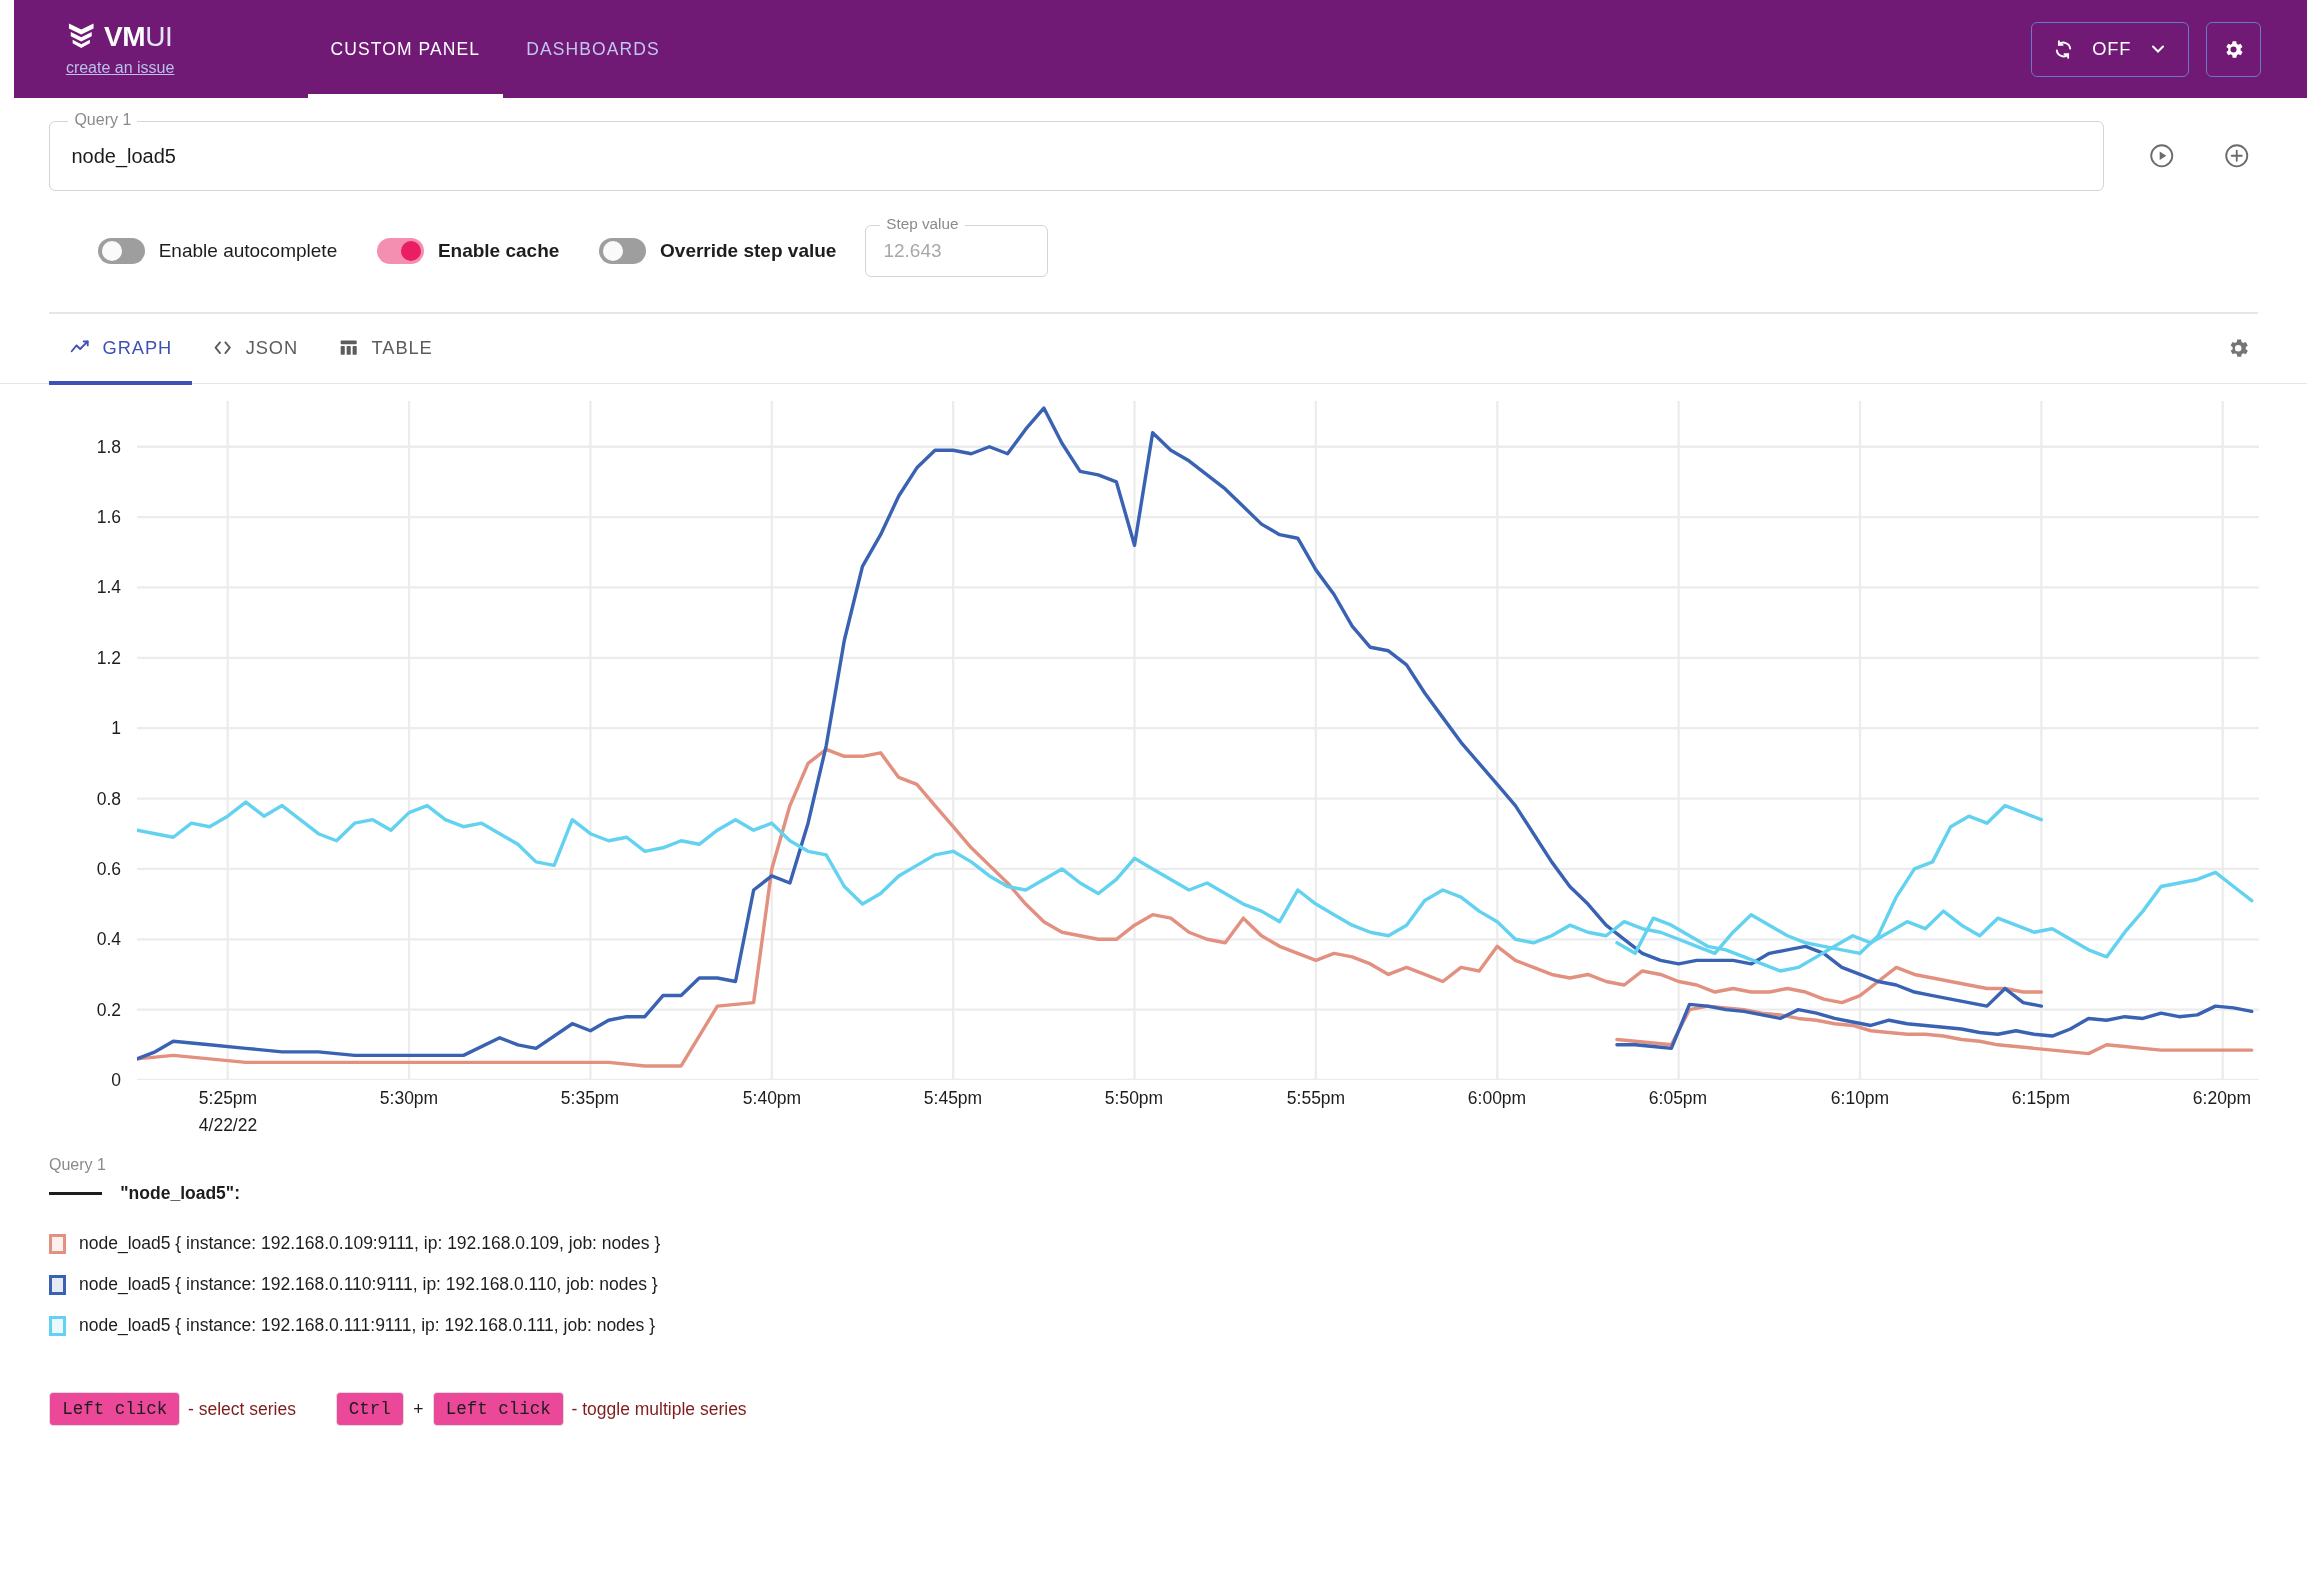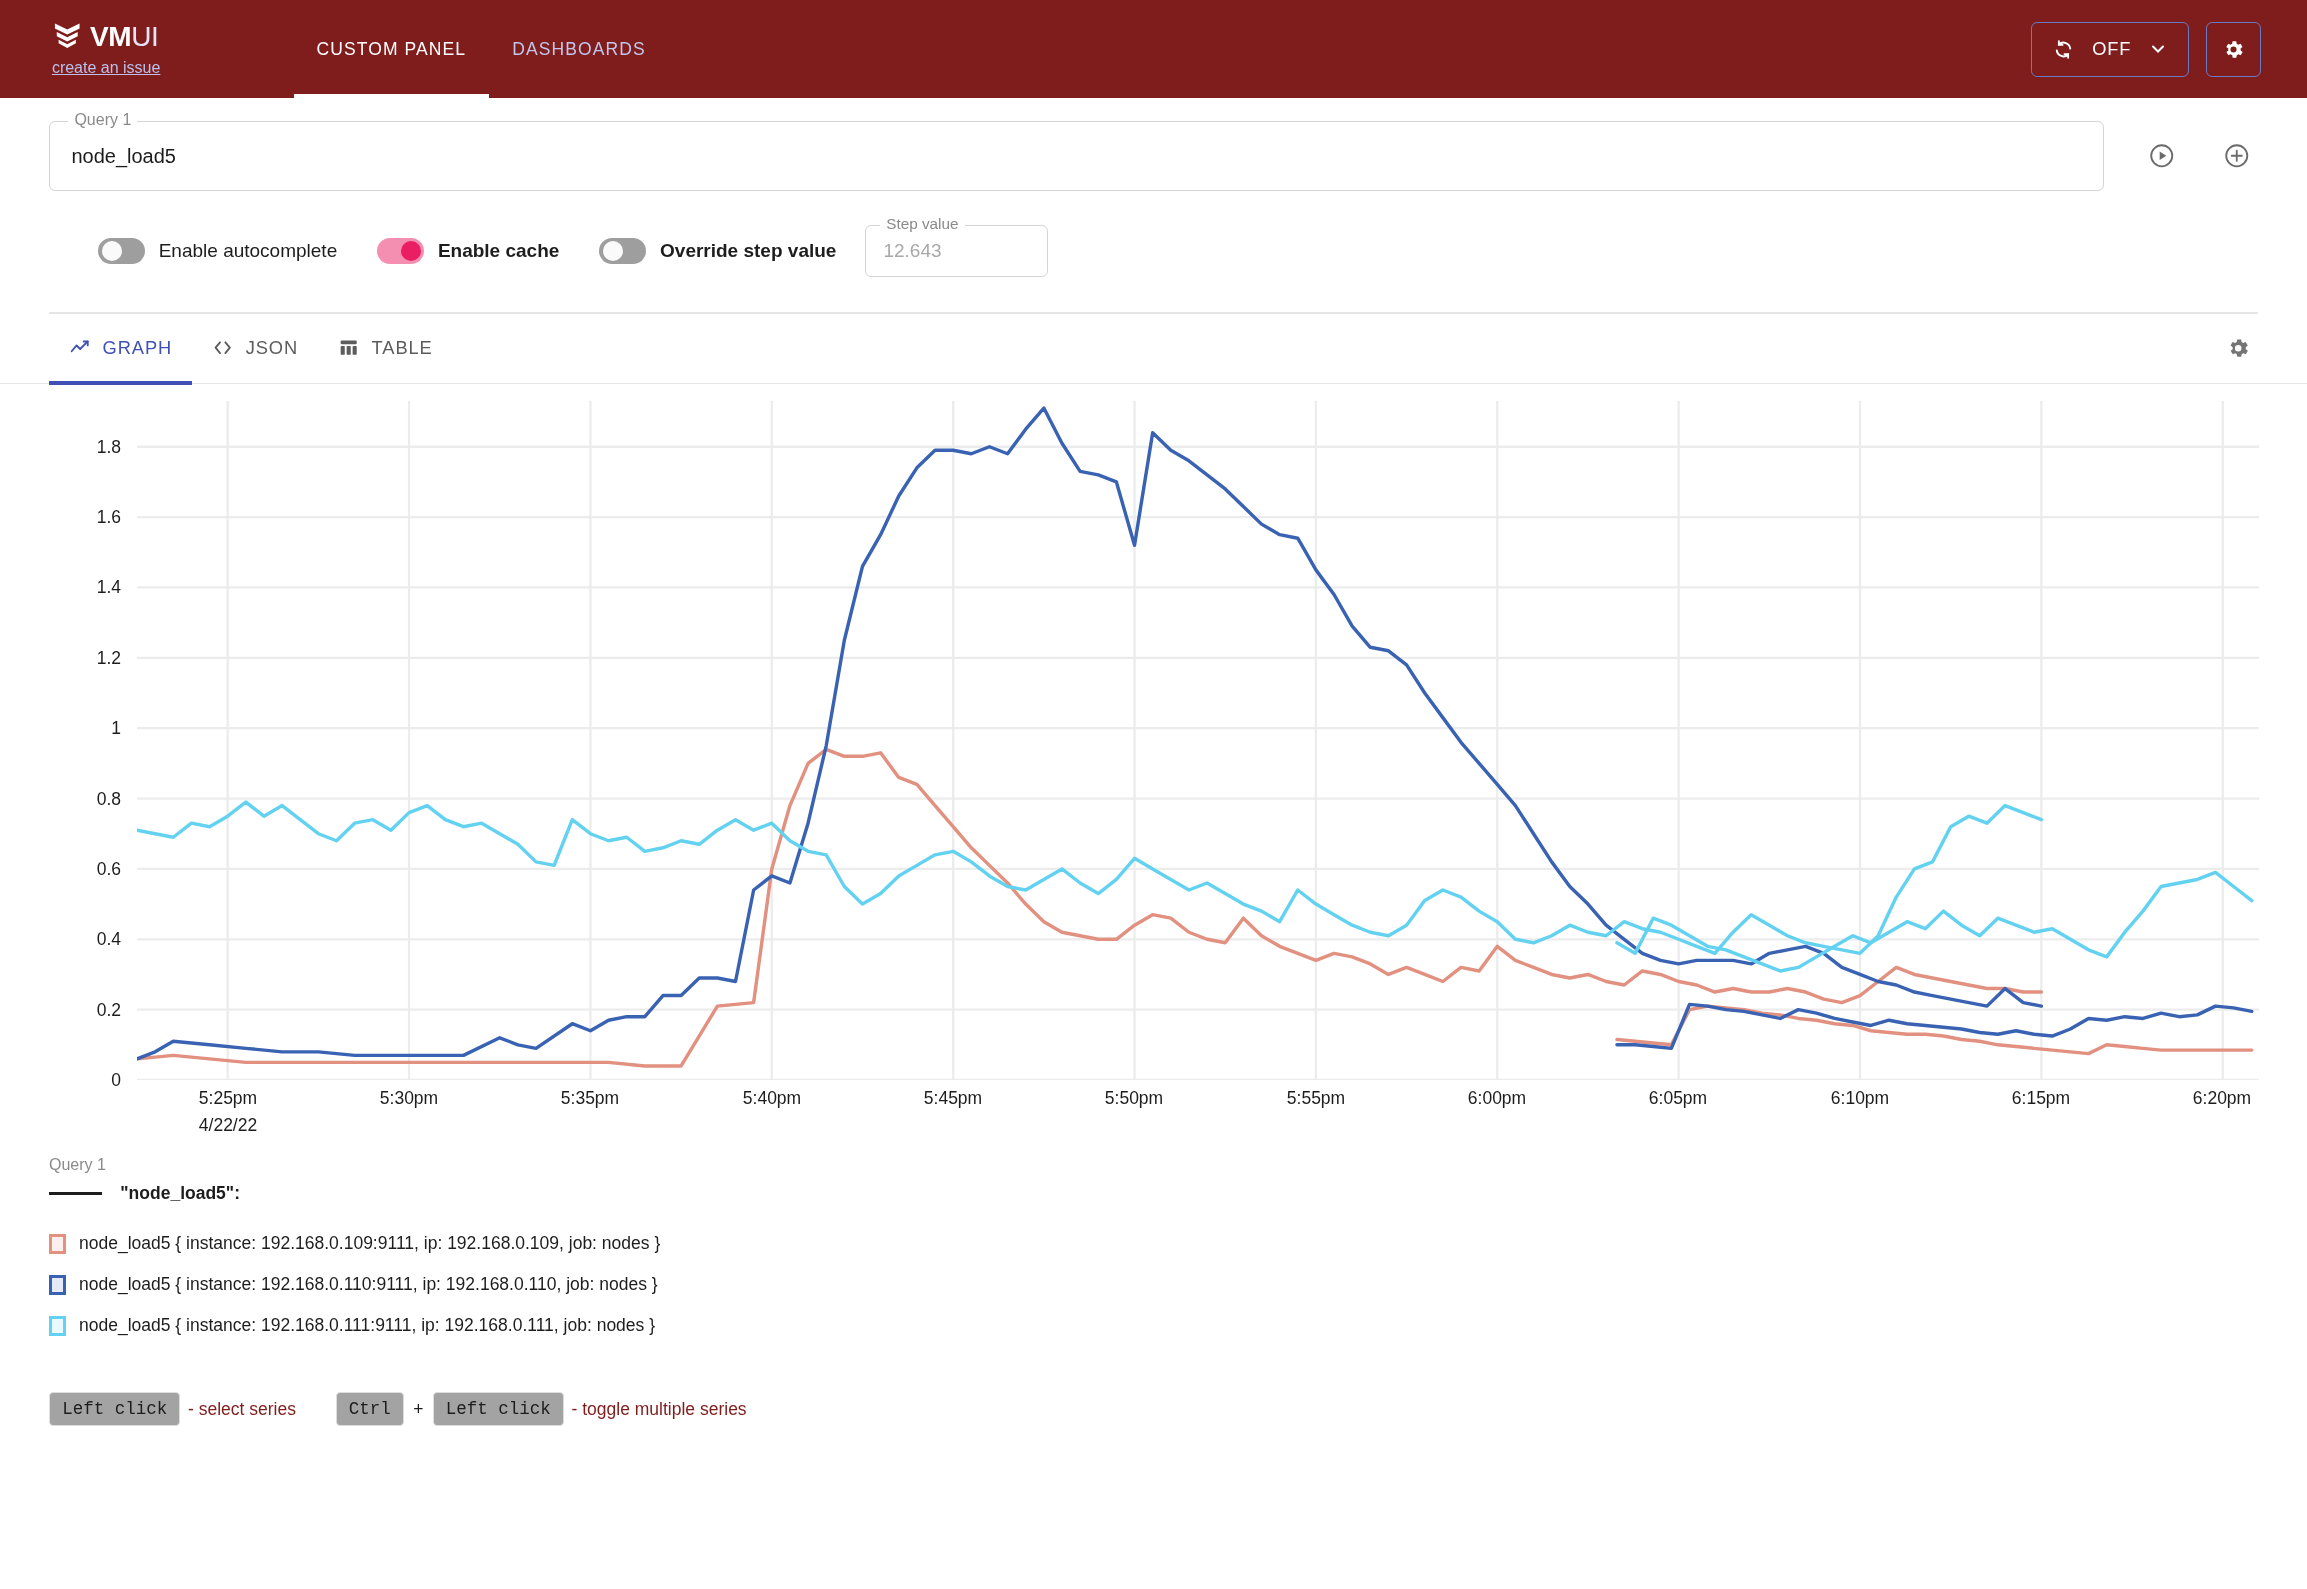--- a/index.html
+++ b/index.html
@@ -6,25 +6,26 @@
   html, body {
     width: 2307px; height: 1589px;
     background: #ffffff;
     font-family: "Liberation Sans", sans-serif;
     overflow: hidden;
   }
 
   
   .header {
     height: 98px;
-    background: #7f1d1d;
+    background: #701a75;
     display: flex;
     align-items: center;
     padding: 0 30.5px;
     position: relative;
+    margin-left: 14px;
   }
   .brand { display: flex; flex-direction: column; justify-content: center; width: 229px; padding-left: 21.4px;}
   .brand-row { display: flex; align-items: center; gap: 7.6px; }
   .logo-mark { width: 30.5px; height: 32px; flex: 0 0 auto; }
   .brand-title { font-size: 28px; font-weight: bold; color: #ffffff; letter-spacing: -0.4px; line-height: 1; }
   .brand-title .light { font-weight: 400; color: #e3e5f5; }
   .brand-issue {
     font-size: 16px; color: #b9c0ea; text-decoration: underline;
     margin-top: 6.9px; cursor: pointer;
   }
@@ -146,21 +147,21 @@
   .legend-head-line { width: 53px; height: 3.1px; background: #1d1d1d; }
   .legend-head-text { font-size: 17.5px; font-weight: bold; color: #1d1d1d; }
   .legend-items { margin-top: 29px; display: flex; flex-direction: column; gap: 20px; }
   .legend-item { display: flex; align-items: center; gap: 13px; cursor: pointer; }
   .legend-swatch { width: 17px; height: 20px; border-width: 3.1px; border-style: solid; }
   .legend-text { font-size: 17.5px; color: #1d1d1d; }
 
   
   .hints { display: flex; align-items: center; padding: 0 49px; margin-top: 56px; gap: 0; }
   .kbd {
-    background: #a3a3a3; border: 0.8px solid #dedede; border-radius: 4.6px;
+    background: #ec4899; border: 0.8px solid #dedede; border-radius: 4.6px;
     padding: 6.1px 12.2px; font-family: "Liberation Mono", monospace;
     font-size: 17.5px; color: #1d1d1d;
   }
   .hint-text { font-size: 17.5px; color: #7f1d1d; margin: 0 7.6px; }
   .hint-gap { width: 32px; }
   .plus { font-size: 17.5px; color: #1d1d1d; margin: 0 9.2px; }
 </style>
 </head>
 <body>
 

